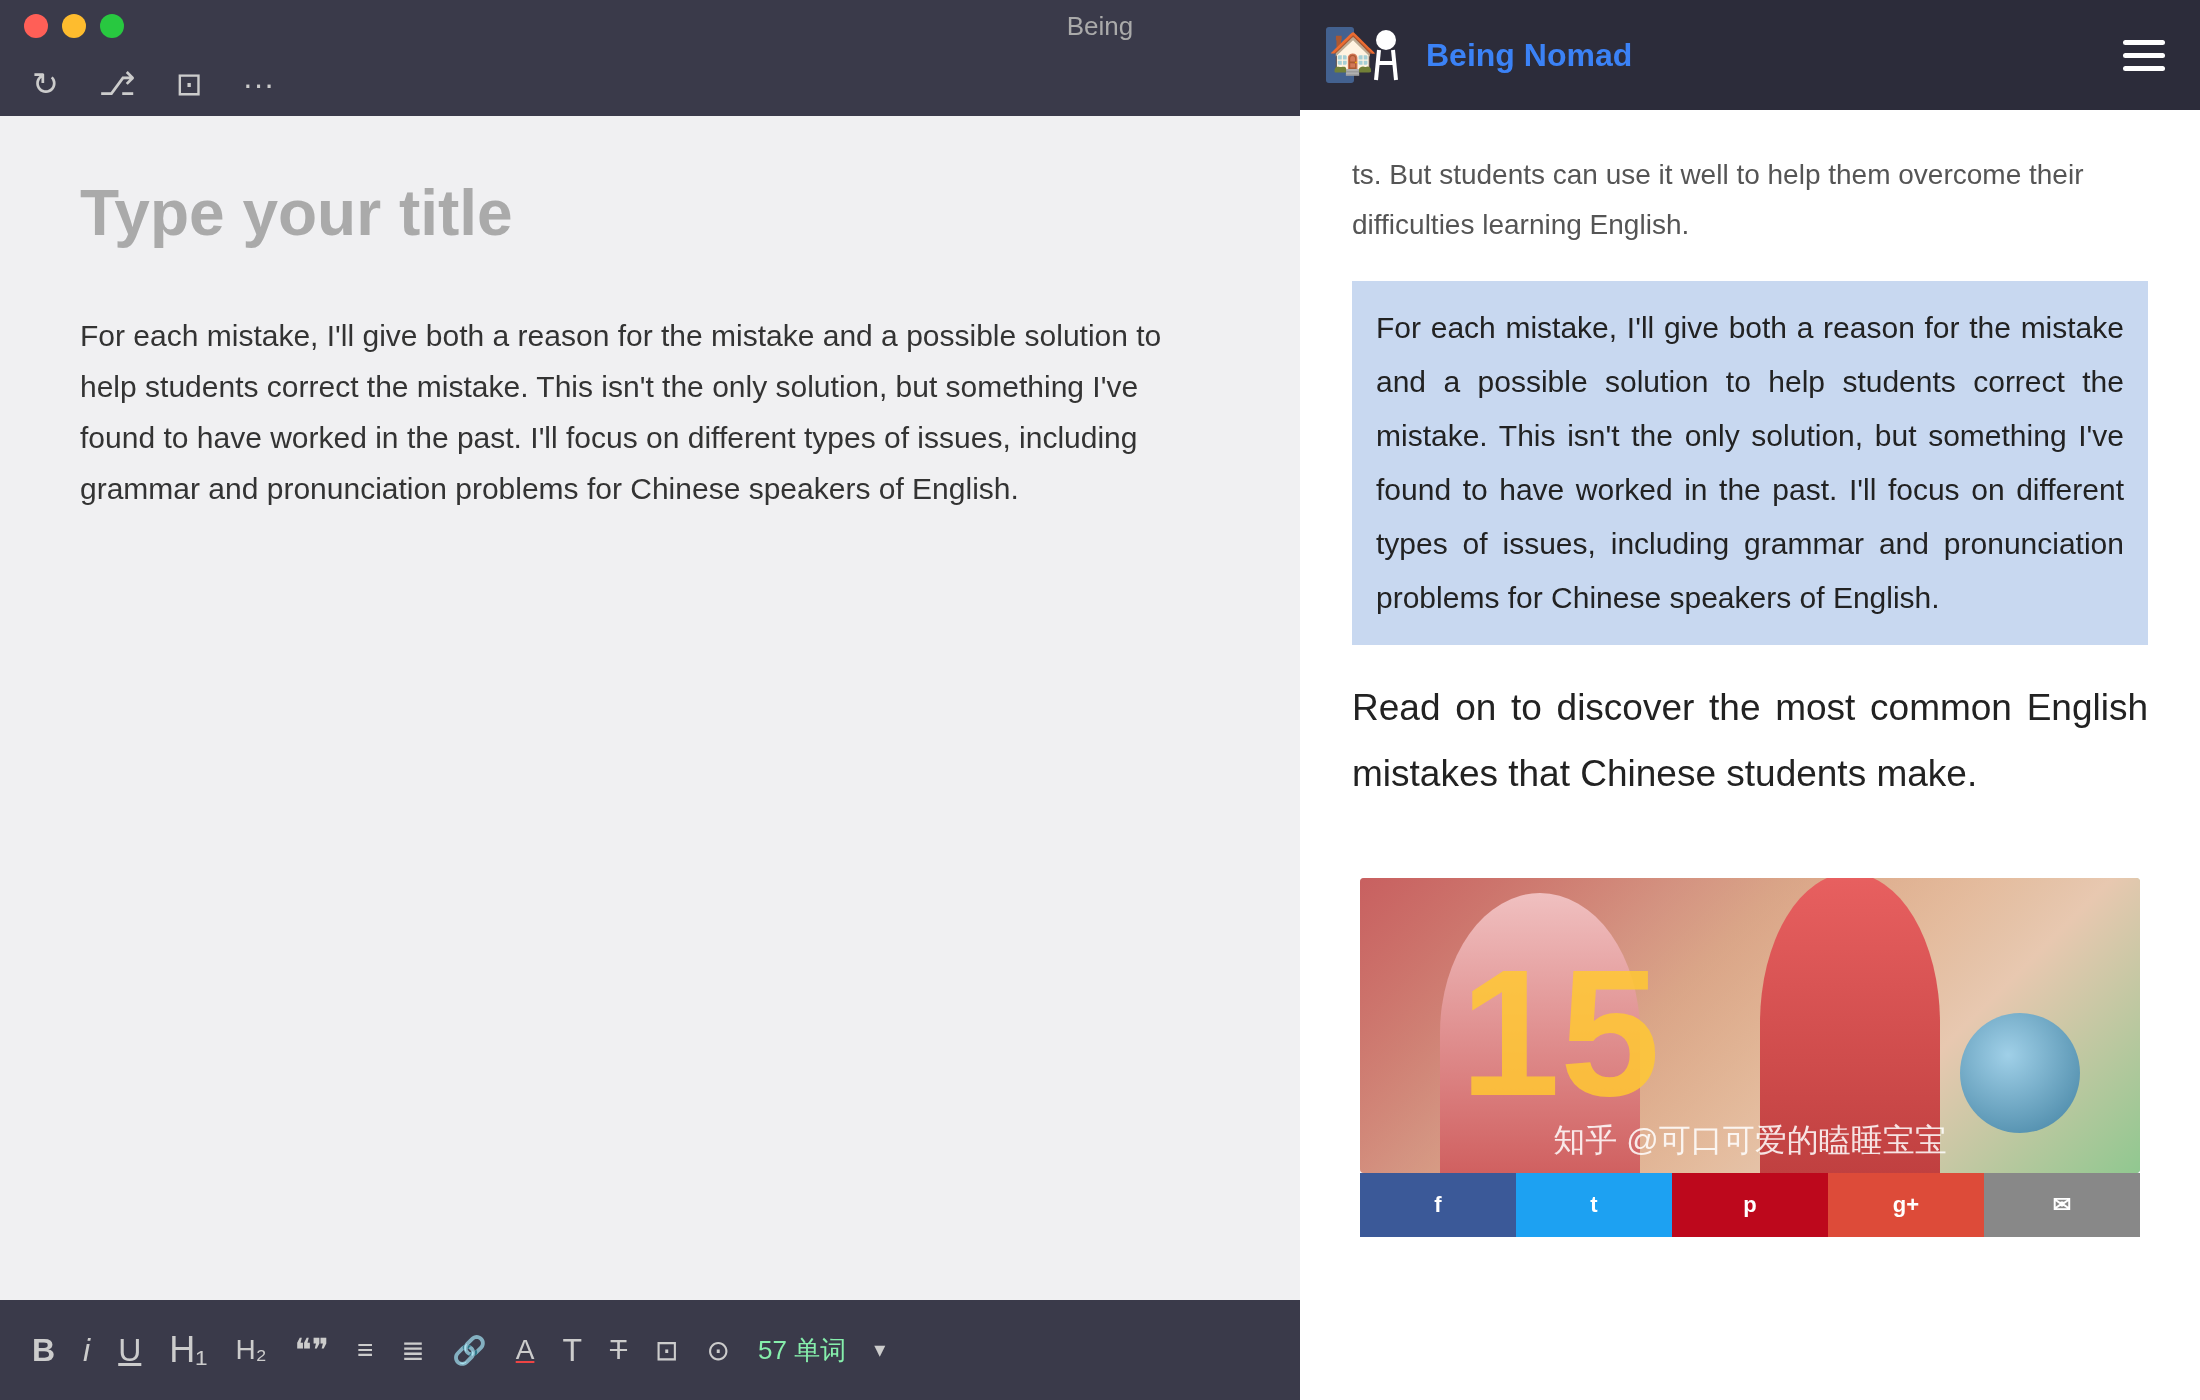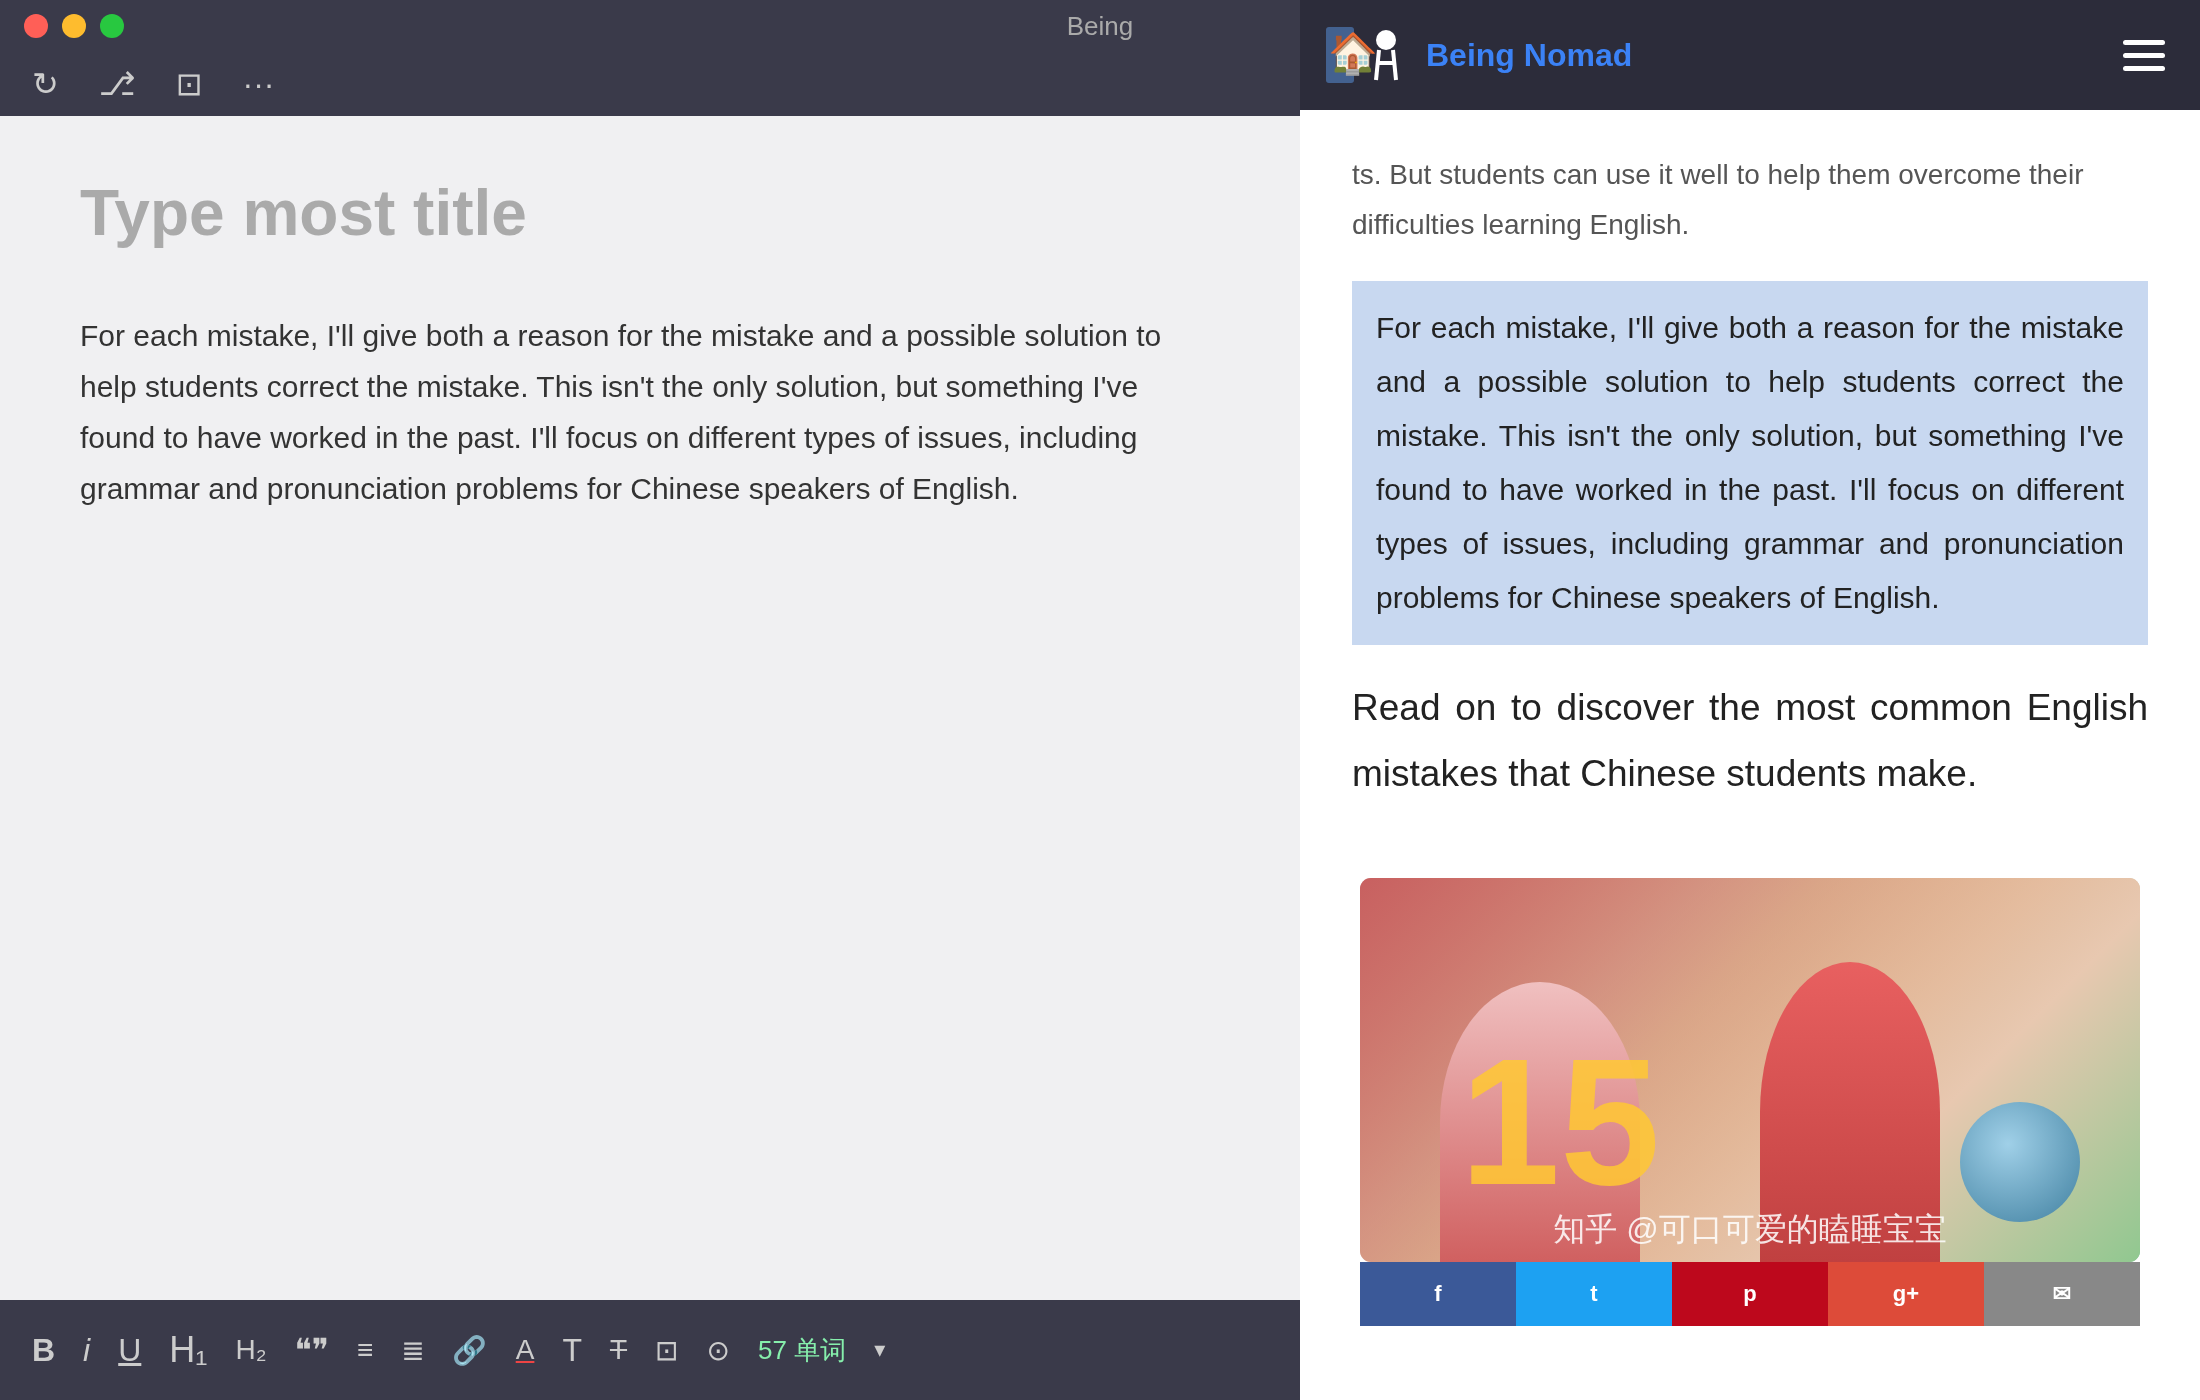--- a/index.html
+++ b/index.html
@@ -244,23 +244,23 @@
       align-items: center;
       justify-content: center;
       cursor: pointer;
       font-size: 24px;
       color: #555;
     }
 
     
     .article-image {
       margin: 0 60px;
-      height: 384px;
+      height: 295px;
       background: linear-gradient(135deg, #d4a0a0 0%, #c0808090 30%, #e8c0a0 60%, #80c0a0 100%);
-      border-radius: 11px;
+      border-radius: 4px;
       position: relative;
       overflow: hidden;
     }
 
     
     .social-bar {
       display: flex;
       height: 64px;
       margin: 0 60px;
       margin-top: 0;
@@ -317,21 +317,21 @@
 </div>
 
 <div class="toolbar">
   <span class="toolbar-icon">↻</span>
   <span class="toolbar-icon">⎇</span>
   <span class="toolbar-icon">⊡</span>
   <span class="toolbar-icon">···</span>
 </div>
 
 <div class="editor-panel">
-  <div class="editor-title">Type most title</div>
+  <div class="editor-title">Type your title</div>
   <div class="editor-body">For each mistake, I'll give both a reason for the mistake and a possible solution to help students correct the mistake. This isn't the only solution, but something I've found to have worked in the past. I'll focus on different types of issues, including grammar and pronunciation problems for Chinese speakers of English.</div>
 </div>
 
 <div class="bottom-toolbar">
   <span class="bottom-toolbar-icon" style="font-weight:900;font-size:32px;">B</span>
   <span class="bottom-toolbar-icon" style="font-style:italic;font-size:32px;">i</span>
   <span class="bottom-toolbar-icon" style="text-decoration:underline;font-size:32px;">U</span>
   <span class="bottom-toolbar-icon" style="font-size:36px;">H₁</span>
   <span class="bottom-toolbar-icon" style="font-size:28px;">H₂</span>
   <span class="bottom-toolbar-icon" style="font-size:32px;">❝❞</span>

